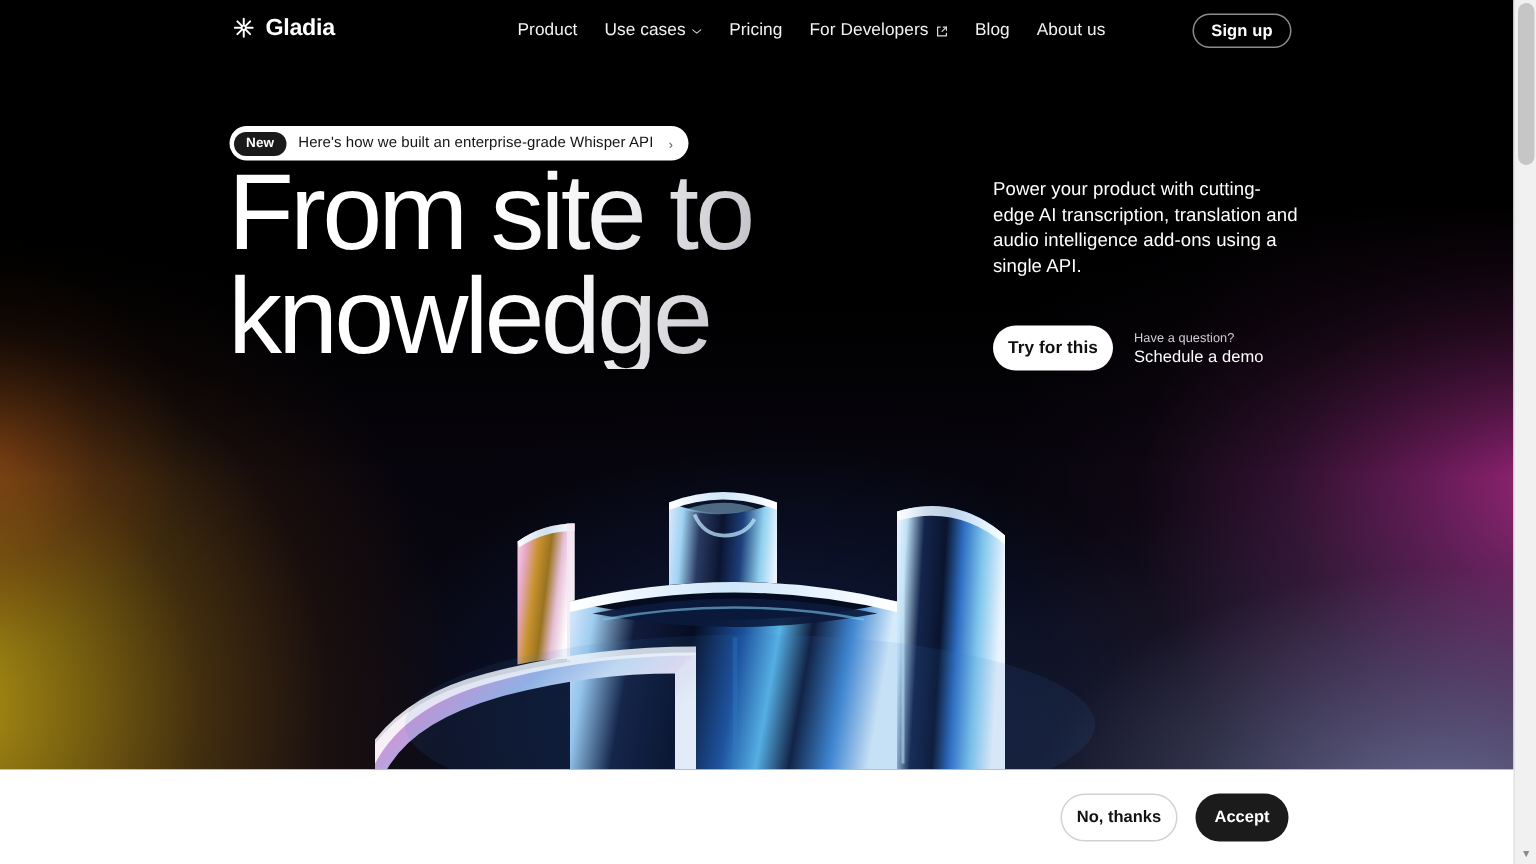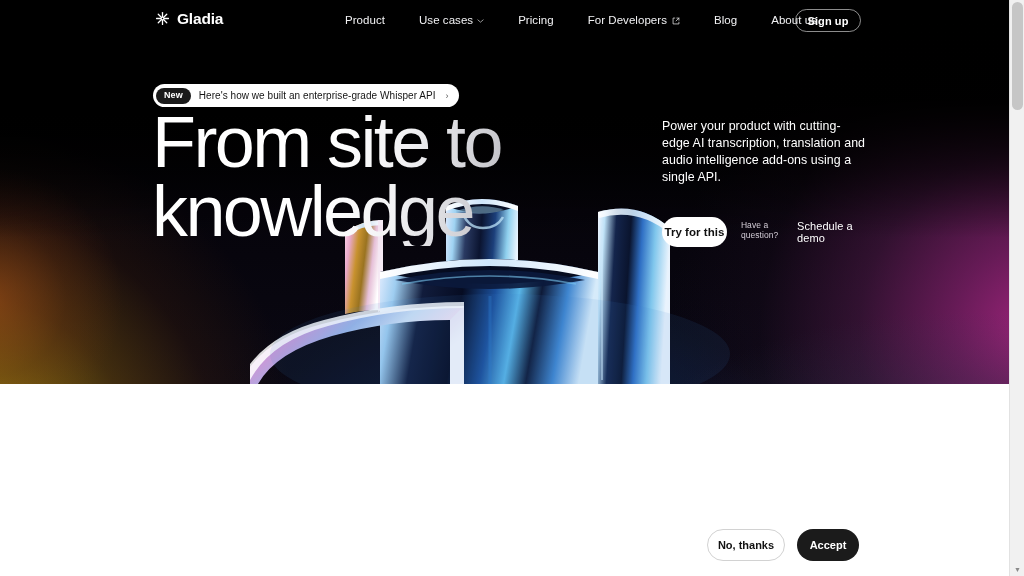--- a/index.html
+++ b/index.html
@@ -17,21 +17,21 @@
     position:relative;
     width:1024px; height:576px;
     background:#ffffff;
     overflow:hidden;
   }
 
   
   #page {
     position:absolute;
     left:0; top:0;
-    width:1009px; height:384px;
+    width:1009px; height:513px;
     overflow:hidden;
     background:#15803d;
   }
 
   
   .bg-layer { position:absolute; inset:0; pointer-events:none; }
 
   .bg-base {
     background:
       linear-gradient(180deg,#000000 0%,#000000 30%,#06040b 55%,#0a0813 100%);
@@ -102,21 +102,21 @@
     cursor:pointer;
   }
   .brand-mark { width:15px; height:15px; display:block; }
   .brand-name {
     color:#ffffff; font-size:15.5px; font-weight:700;
     letter-spacing:-0.2px; line-height:1;
   }
 
   .main-nav {
     position:absolute; left:336px; top:0;
-    height:42px; display:flex; align-items:center; gap:16px;
+    height:42px; display:flex; align-items:center; gap:0;
   }
   .nav-link {
     color:#f2f2f4; font-size:11.5px; font-weight:500;
     letter-spacing:0.05px; line-height:1;
     padding:6px 9px; display:flex; align-items:center; gap:4px;
     cursor:pointer; white-space:nowrap;
   }
   .chev { width:7px; height:4px; display:block; opacity:.85; }
   .extlink { width:8px; height:8px; display:block; margin-left:1px; opacity:.9; }
 
@@ -174,21 +174,21 @@
   .hero-actions {
     margin-top:32px; display:flex; align-items:center; gap:14px;
   }
   .try-btn {
     width:80px; height:30px; border-radius:20px;
     background:#ffffff; color:#101010;
     font-size:11.5px; font-weight:600;
     display:flex; align-items:center; justify-content:center;
     cursor:pointer; border:none; letter-spacing:0.05px;
   }
-  .demo-block { display:flex; flex-direction:row; gap:2px; cursor:pointer; }
+  .demo-block { display:flex; flex-direction:column; gap:2px; cursor:pointer; }
   .demo-q {
     color:#d3cdd6; font-size:8.5px; font-weight:400; letter-spacing:0.05px;
   }
   .demo-link {
     color:#ffffff; font-size:11px; font-weight:400; letter-spacing:0.05px;
   }
 
   
   .sculpture {
     position:absolute; left:250px; bottom:0;

